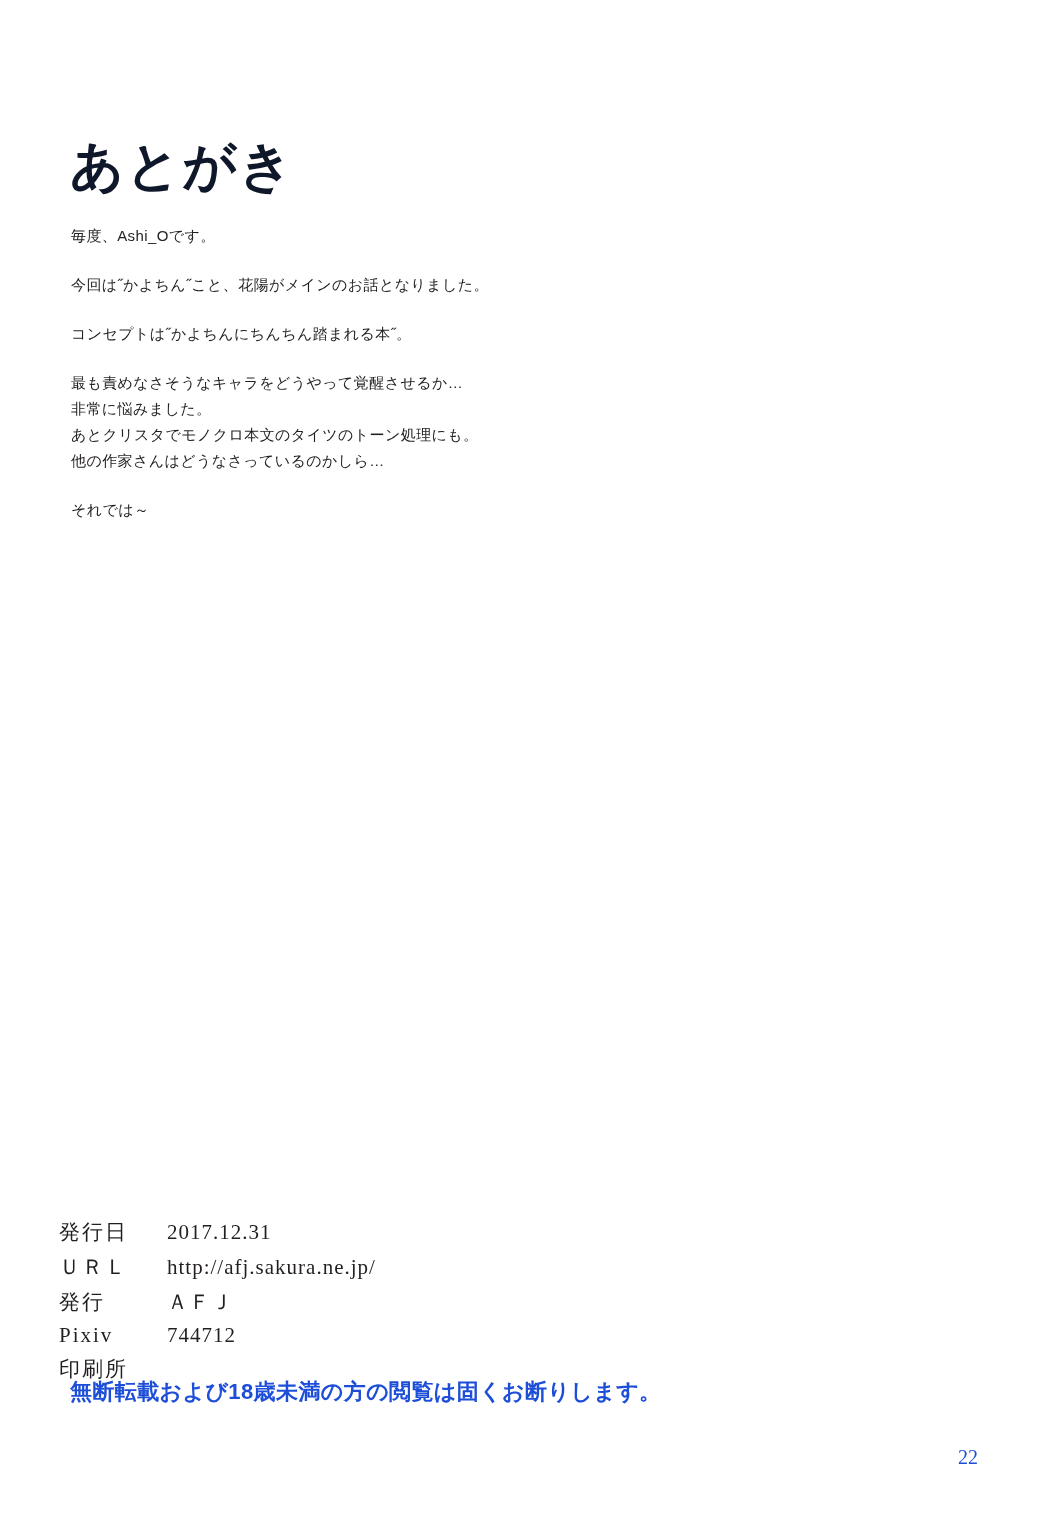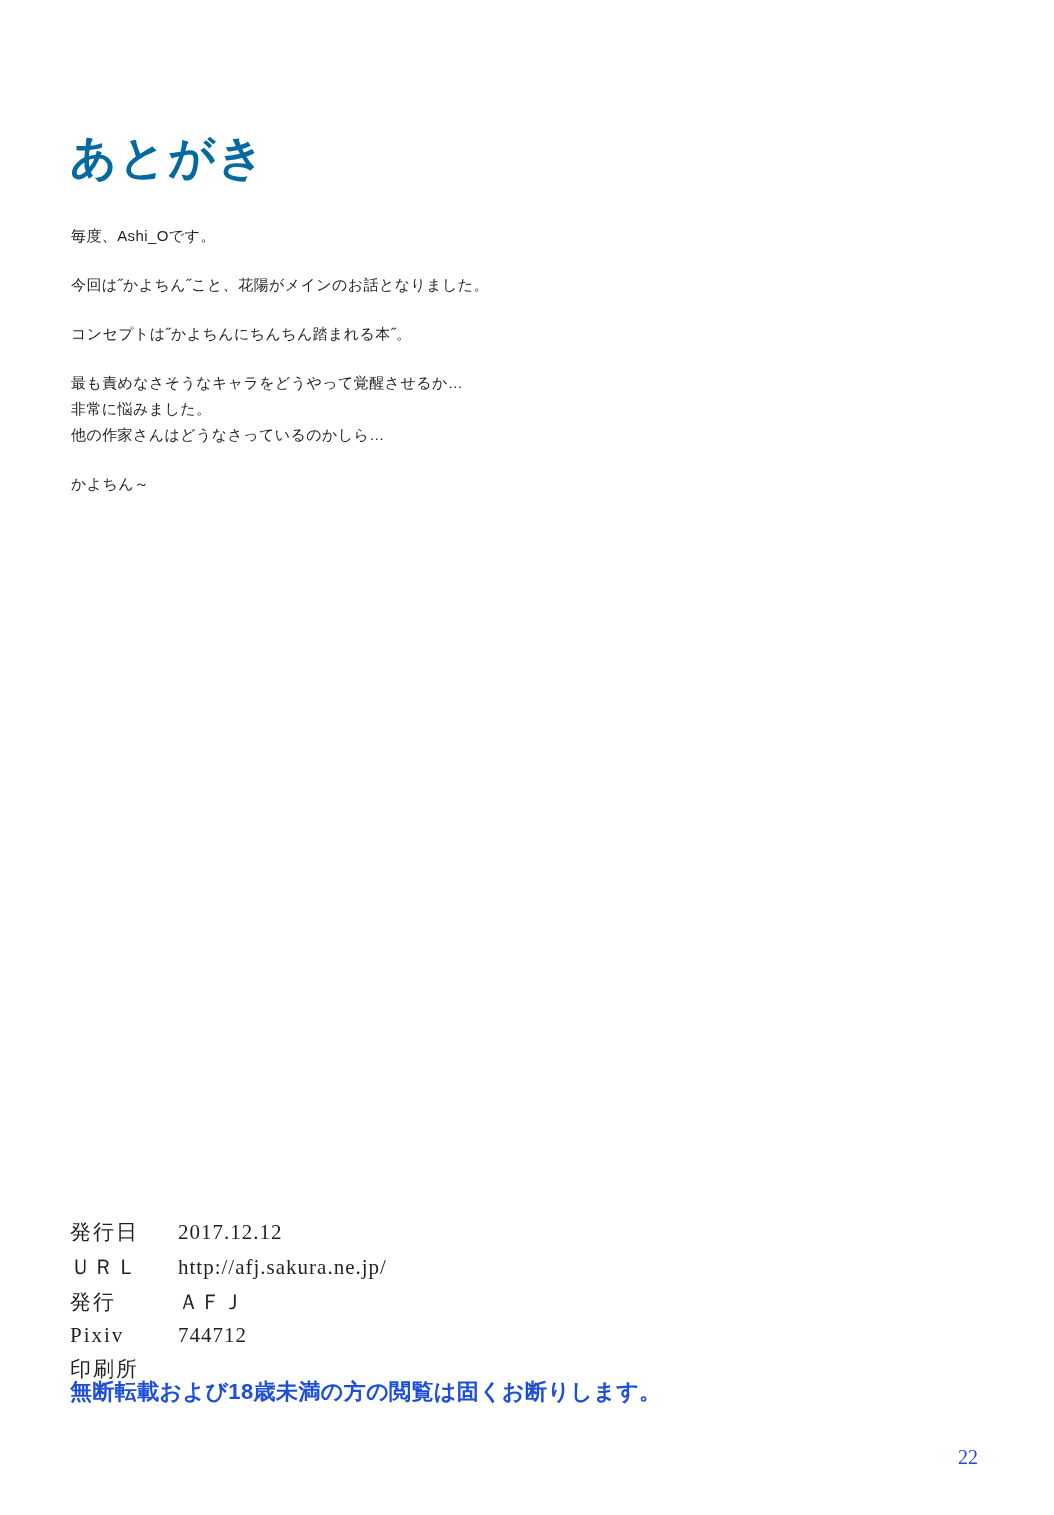--- a/index.html
+++ b/index.html
@@ -16,25 +16,25 @@
     overflow: hidden;
   }
   .page {
     position: absolute;
     inset: 0;
   }
   .afterword-title {
     position: absolute;
     left: 70px;
     top: 103px;
-    font-size: 46px;
+    font-size: 53px;
     font-weight: 700;
     letter-spacing: 2px;
     line-height: 1;
-    color: #0369a1;
+    color: #0f172a;
   }
   .body-block {
     position: absolute;
     left: 71px;
     top: 228px;
     width: 820px;
     font-size: 15px;
     line-height: 1.0;
     color: #231f20;
   }
@@ -50,21 +50,21 @@
   }
   .para-group .line {
     margin: 0 0 11px 0;
     letter-spacing: 0.4px;
   }
   .para-group .line:last-child {
     margin-bottom: 0;
   }
   .colophon {
     position: absolute;
-    left: 70px;
+    left: 59px;
     top: 1218px;
     font-family: "Liberation Serif", serif;
     font-size: 21px;
     color: #231f20;
     letter-spacing: 0.5px;
   }
   .colophon-row {
     display: flex;
     align-items: baseline;
     margin-bottom: 7px;
@@ -105,30 +105,31 @@
   <h1 class="afterword-title">あとがき</h1>
 
   <div class="body-block">
     <p class="para">毎度、Ashi_Oです。</p>
     <p class="para">今回は˝かよちん˝こと、花陽がメインのお話となりました。</p>
     <p class="para">コンセプトは˝かよちんにちんちん踏まれる本˝。</p>
 
     <div class="para-group">
       <p class="line">最も責めなさそうなキャラをどうやって覚醒させるか…</p>
       <p class="line">非常に悩みました。</p>
+      <p class="line">あとクリスタでモノクロ本文のタイツのトーン処理にも。</p>
       <p class="line">他の作家さんはどうなさっているのかしら…</p>
     </div>
 
-    <p class="para tight">かよちん～</p>
+    <p class="para tight">それでは～</p>
   </div>
 
   <div class="colophon">
     <div class="colophon-row">
       <span class="colophon-label">発行日</span>
-      <span class="colophon-value">2017.12.12</span>
+      <span class="colophon-value">2017.12.31</span>
     </div>
     <div class="colophon-row">
       <span class="colophon-label">ＵＲＬ</span>
       <span class="colophon-value">http://afj.sakura.ne.jp/</span>
     </div>
     <div class="colophon-row">
       <span class="colophon-label">発行</span>
       <span class="colophon-value">ＡＦＪ</span>
     </div>
     <div class="colophon-row">

